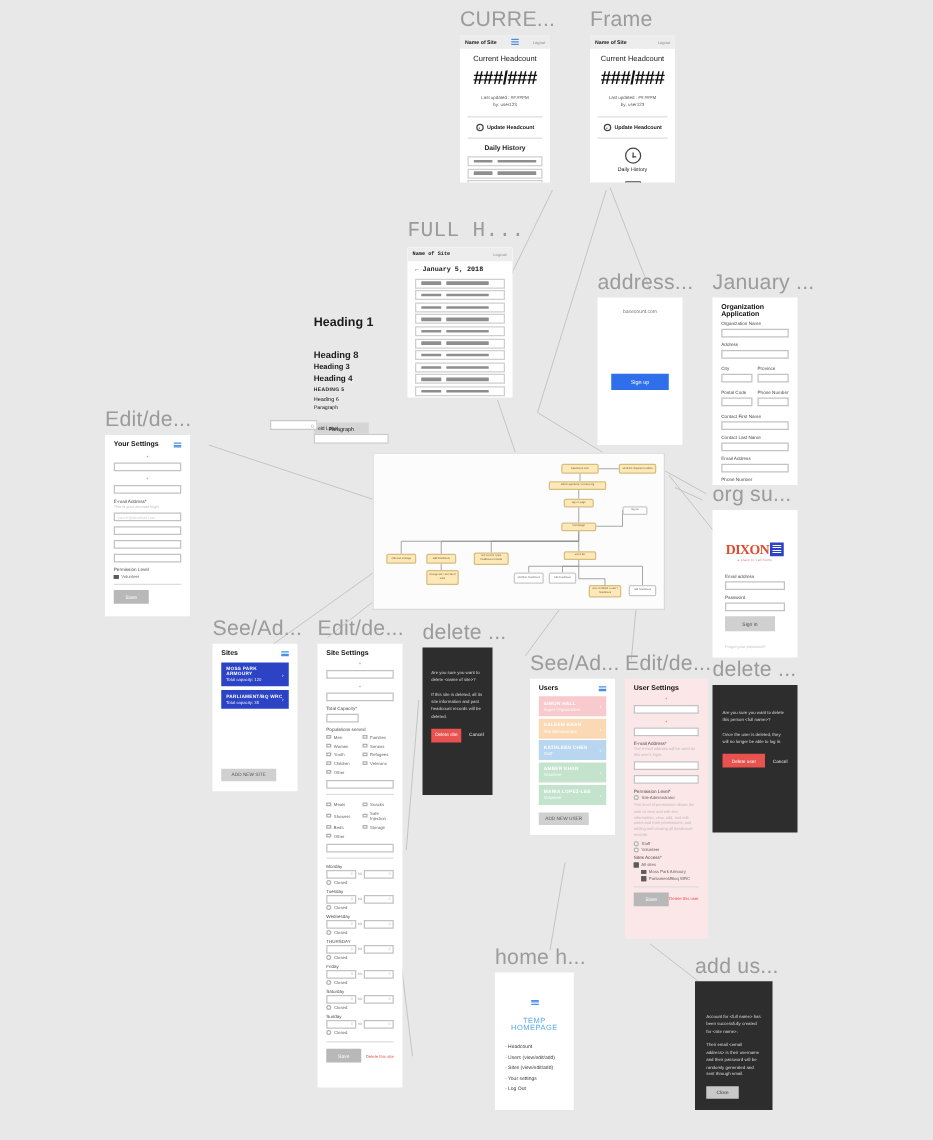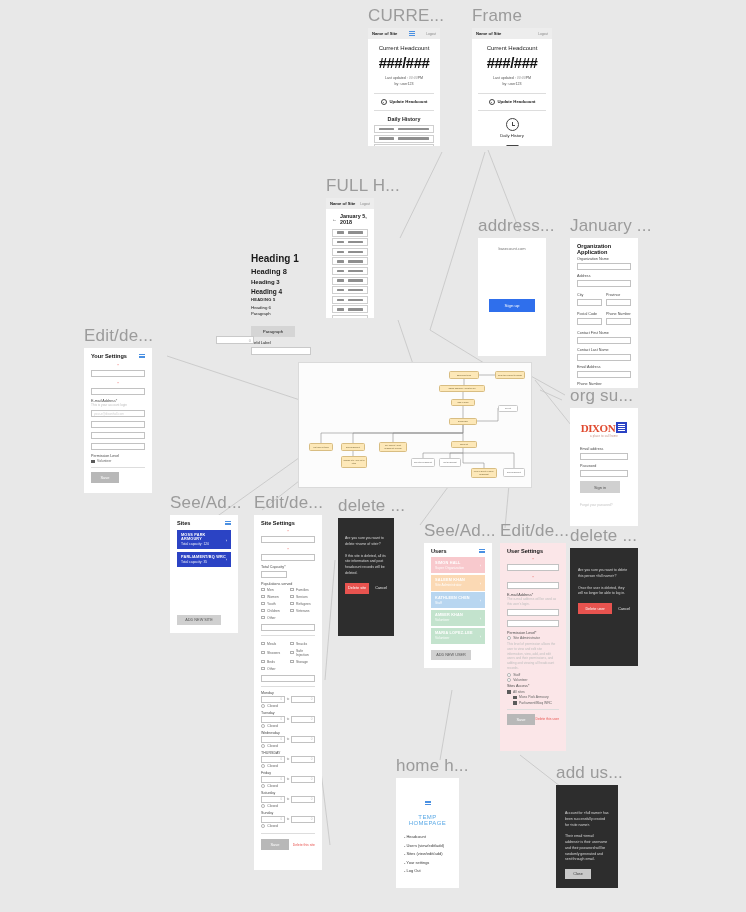--- a/index.html
+++ b/index.html
@@ -55,21 +55,21 @@
   .ico-cal { width:13px;height:12px;border:1px solid #444;border-radius:1px;margin:0 auto;position:relative;}
   .ico-cal:before{content:"";position:absolute;left:0;right:0;top:2.6px;height:0.8px;background:#444;}
   .ico-cal:after{content:"";position:absolute;left:2px;right:2px;top:5px;bottom:2px;
      background:repeating-linear-gradient(to bottom,#444 0 0.7px,transparent 0.7px 2.2px),
                 repeating-linear-gradient(to right,#444 0 0.7px,transparent 0.7px 2.4px);}
   .ico-label { text-align:center; font-size:4.2px; color:#222; margin-top:2.5px; }
 
   
   .typo { position:absolute; }
   .typo div { color:#1a1a1a; }
-  .h1 { font-size:10px; font-weight:bold; margin-bottom:3px; }
+  .h1 { font-size:10px; font-weight:bold; margin-bottom:15px; }
   .h2 { font-size:7.5px; font-weight:bold; margin-bottom:3px; }
   .h3 { font-size:6px; font-weight:bold; margin-bottom:3px; }
   .h4 { font-size:6.5px; font-weight:bold; margin-bottom:2px; }
   .h5 { font-size:4px; font-weight:bold; letter-spacing:0.3px; margin-bottom:3px; }
   .h6 { font-size:4.4px; color:#555; margin-bottom:1px;}
   .para { font-size:4.2px; color:#777; }
   .gbtn { background:#d5d5d5; color:#8a8a8a; font-size:4.4px; text-align:center;
           padding:3px 0; width:44px; margin-top:10px; }
   .flabel { font-size:4px; color:#b5b5b5; margin-top:12px; }
   .finput { border:0.8px solid #c9c9c9; background:#fff; height:8px; width:60px; margin-top:2px; }
@@ -193,21 +193,21 @@
       </div>
     <div class="hist-item">
         <span class="blk w1"></span>
         <span class="blk w2"></span>
       </div>
     <div class="hist-item"></div>
 
   </div>
 </div>
 
-<div class="frame" style="left:472px;top:28px;width:80px;height:118px;">
+<div class="frame" style="left:472px;top:28px;width:68px;height:118px;">
   <div class="ftitle">Frame</div>
   <div class="card">
     <div class="navbar">
       <span class="nb-title">Name of Site</span>
       <span class="nb-right">Logout</span>
     </div>
     <div class="hc-title">Current Headcount</div>
     <div class="hc-num">###/###</div>
     <div class="hc-sub">Last updated : ##:##PM</div>
     <div class="hc-sub">by: user123</div>
@@ -221,21 +221,21 @@
       <div class="ico-clock"></div>
       <div class="ico-label">Daily History</div>
     </div>
     <div style="margin-top:7px">
       <div class="ico-cal"></div>
 
     </div>
   </div>
 </div>
 
-<div class="frame" style="left:326px;top:198px;width:48px;height:120px;">
+<div class="frame" style="left:326px;top:198px;width:84px;height:120px;font-family:Liberation Mono, monospace;">
   <div class="ftitle">FULL H...</div>
   <div class="card">
     <div class="navbar">
       <span class="nb-title">Name of Site</span>
       <span class="nb-right">Logout</span>
     </div>
     <div style="display:flex;align-items:center;gap:3px;padding:4px 6px 2px;">
       <span style="font-size:5px;color:#444;">←</span>
       <span style="font-size:5.4px;font-weight:bold;color:#1a1a1a;">January 5, 2018</span>
     </div>
@@ -382,21 +382,21 @@
     <div class="in"></div>
     <div class="lbl">Email Address</div>
     <div class="in"></div>
     <div class="lbl">Phone Number</div>
 
   </div>
 </div>
 
 <div class="frame" style="left:570px;top:408px;width:68px;height:118px;">
   <div class="ftitle">org su...</div>
-  <div class="card" style="padding:14px 10px;">
+  <div class="card" style="padding:26px 10px;">
     <div class="dixon">
       <span class="dx">DIXON</span>
       <span class="sq"></span>
     </div>
     <div class="dixsub">a place to call home</div>
     <div class="lbl" style="margin-top:9px">Email address</div>
     <div class="in"></div>
     <div class="lbl">Password</div>
     <div class="in"></div>
     <div class="signin" style="margin-top:3px">Sign in</div>

